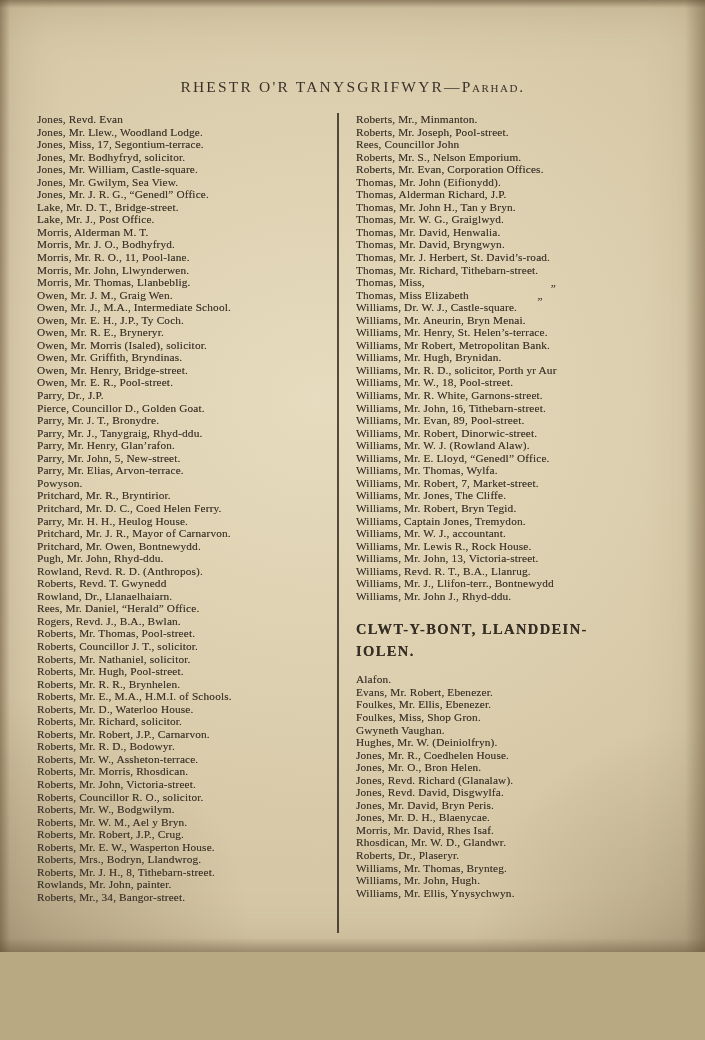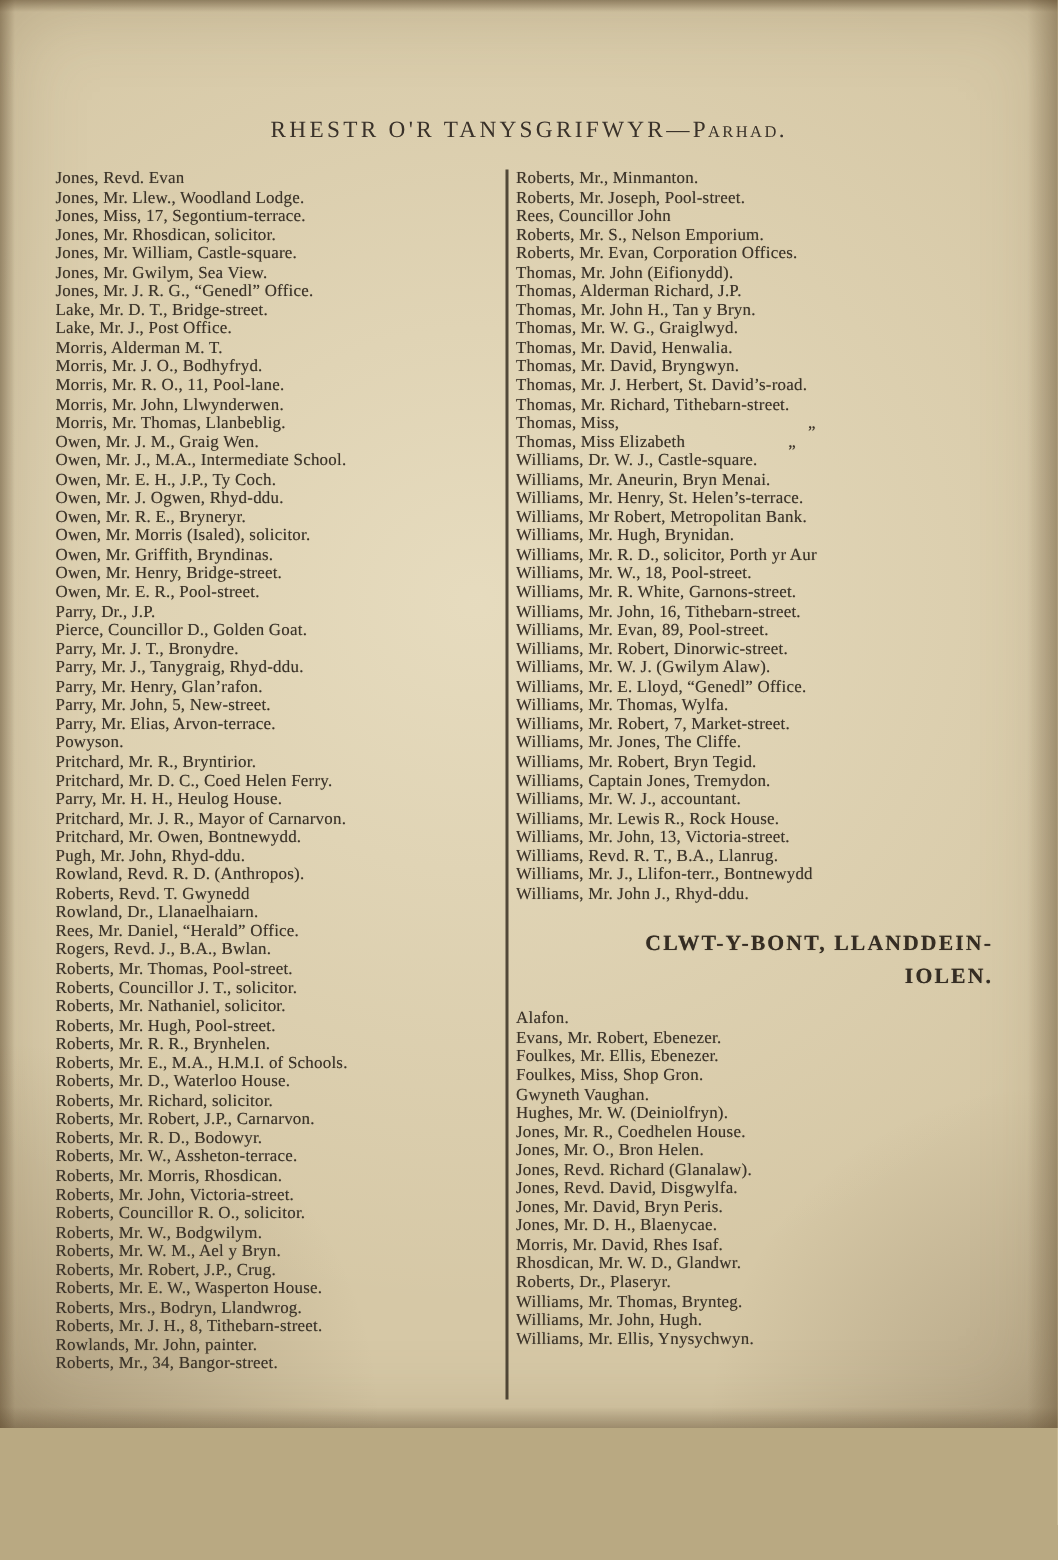--- a/index.html
+++ b/index.html
@@ -44,29 +44,29 @@
   }
   .col{
     position:absolute; top:113px;
     font-size:11.3px;
     letter-spacing:.15px;
     white-space:nowrap;
     text-shadow:0 0 .45px rgba(62,52,40,.55);
     font-family:Liberation Serif, serif;
   }
   .col-left{ left:37px;  width:298px; }
-  .col-right{ left:344px; width:318px; }
+  .col-right{ left:356px; width:318px; }
   ul.entries{ list-style:none; }
   ul.entries li{
     height:12.55px;
     line-height:12.55px;
     overflow:visible;
   }
   .section-head{
-    text-align:right;
+    text-align:left;
     font-size:14.5px;
     font-weight:bold;
     letter-spacing:1.4px;
     line-height:22px;
     color:#352d23;
     padding:16px 0 11px 0;
     white-space:normal;
     text-shadow:0 0 .5px rgba(53,45,35,.7);
   }
 </style>
@@ -83,21 +83,21 @@
 
   <div class="col col-left">
     <ul class="entries">
 
         <li class="entry">Jones, Revd. Evan</li>
 
         <li class="entry">Jones, Mr. Llew., Woodland Lodge.</li>
 
         <li class="entry">Jones, Miss, 17, Segontium-terrace.</li>
 
-        <li class="entry">Jones, Mr. Rhosdican, solicitor.</li>
+        <li class="entry">Jones, Mr. Bodhyfryd, solicitor.</li>
 
         <li class="entry">Jones, Mr. William, Castle-square.</li>
 
         <li class="entry">Jones, Mr. Gwilym, Sea View.</li>
 
         <li class="entry">Jones, Mr. J. R. G., “Genedl” Office.</li>
 
         <li class="entry">Lake, Mr. D. T., Bridge-street.</li>
 
         <li class="entry">Lake, Mr. J., Post Office.</li>
@@ -112,21 +112,20 @@
 
         <li class="entry">Morris, Mr. Thomas, Llanbeblig.</li>
 
         <li class="entry">Owen, Mr. J. M., Graig Wen.</li>
 
         <li class="entry">Owen, Mr. J., M.A., Intermediate School.</li>
 
         <li class="entry">Owen, Mr. E. H., J.P., Ty Coch.</li>
 
 
-        <li class="entry">Owen, Mr. J. Ogwen, Rhyd-ddu.</li>
 
         <li class="entry">Owen, Mr. R. E., Bryneryr.</li>
 
         <li class="entry">Owen, Mr. Morris (Isaled), solicitor.</li>
 
         <li class="entry">Owen, Mr. Griffith, Bryndinas.</li>
 
         <li class="entry">Owen, Mr. Henry, Bridge-street.</li>
 
         <li class="entry">Owen, Mr. E. R., Pool-street.</li>
@@ -264,21 +263,21 @@
         <li class="entry">Williams, Mr. W., 18, Pool-street.</li>
 
         <li class="entry">Williams, Mr. R. White, Garnons-street.</li>
 
         <li class="entry">Williams, Mr. John, 16, Tithebarn-street.</li>
 
         <li class="entry">Williams, Mr. Evan, 89, Pool-street.</li>
 
         <li class="entry">Williams, Mr. Robert, Dinorwic-street.</li>
 
-        <li class="entry">Williams, Mr. W. J. (Gwilym Alaw).</li>
+        <li class="entry">Williams, Mr. W. J. (Rowland Alaw).</li>
 
         <li class="entry">Williams, Mr. E. Lloyd, “Genedl” Office.</li>
 
         <li class="entry">Williams, Mr. Thomas, Wylfa.</li>
 
         <li class="entry">Williams, Mr. Robert, 7, Market-street.</li>
 
         <li class="entry">Williams, Mr. Jones, The Cliffe.</li>
 
         <li class="entry">Williams, Mr. Robert, Bryn Tegid.</li>

